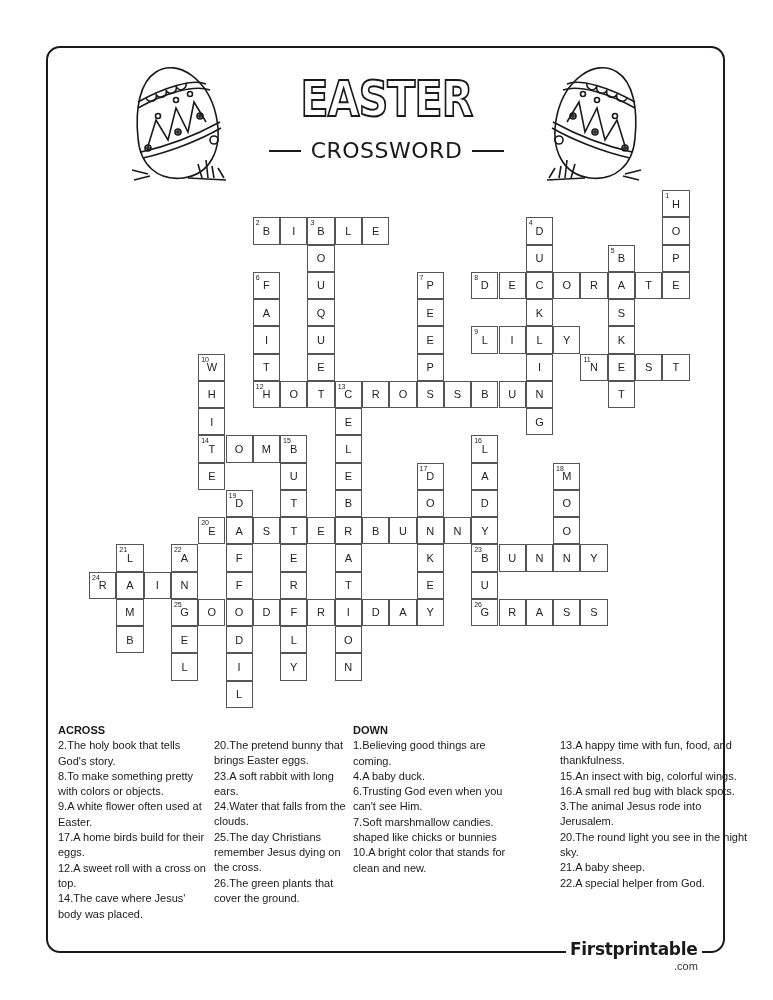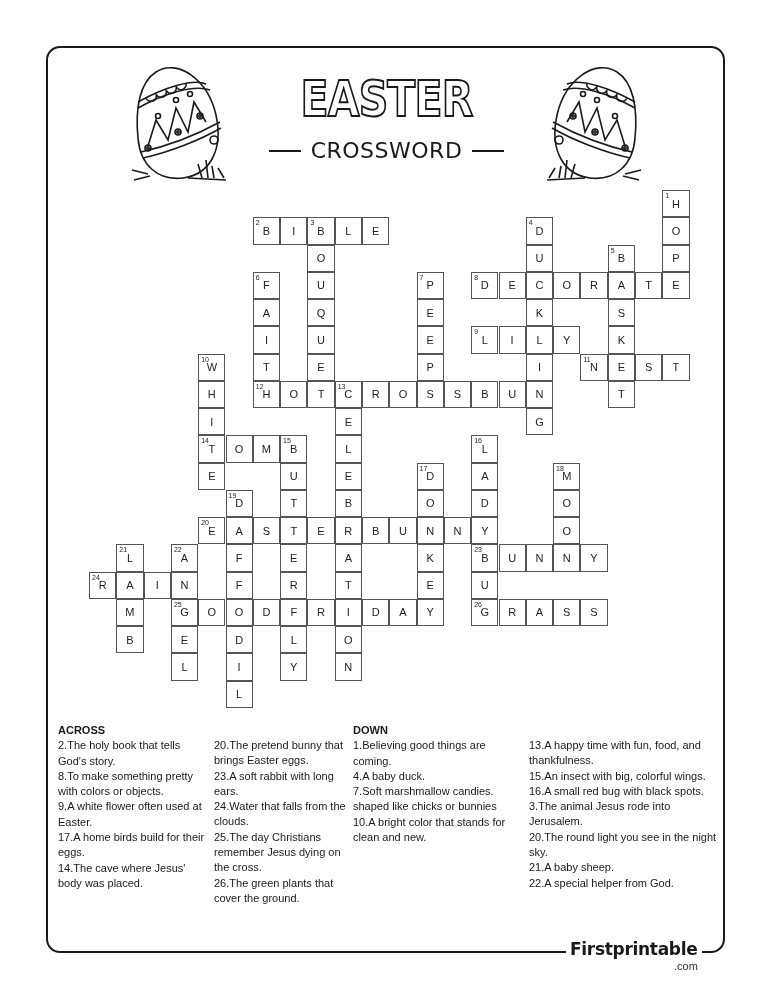--- a/index.html
+++ b/index.html
@@ -14,21 +14,21 @@
   .subtitle { font-family:"DejaVu Sans", sans-serif; font-size:22px; color:#1a1a1a; letter-spacing:0.5px; }
   .grid { position:absolute; left:89px; top:190px; }
   .cell { position:absolute; width:27.3px; height:27.25px; box-sizing:border-box; border:1px solid #555; background:#fff; font-size:11px; display:flex; align-items:center; justify-content:center; color:#222; }
   .cell .num { position:absolute; left:2px; top:1px; font-size:7px; line-height:7px; color:#222; }
   .clues { position:absolute; top:723px; font-size:11px; line-height:15.3px; color:#1a1a1a; }
   .clues h3 { margin:0; font-size:11px; font-weight:bold; line-height:15.3px; }
   .clues p { margin:0; }
   .col1 { left:58px; width:152px; }
   .col2 { left:214px; width:135px; top:738px; }
   .col3 { left:353px; width:165px; }
-  .col4 { left:529px; width:190px; top:738px; }
+  .col4 { left:560px; width:190px; top:738px; }
   .brand-mask { position:absolute; left:566px; top:935px; width:136px; height:30px; background:#fff; }
   .brand { position:absolute; left:570px; top:939px; font-family:"DejaVu Sans", sans-serif; font-weight:bold; font-size:17px; color:#1a1a1a; letter-spacing:-0.3px; }
   .brand-dom { position:absolute; left:674px; top:960px; font-size:11px; color:#333; }
 </style>
 </head>
 <body>
 
 <div class="frame"></div>
 
 <svg class="egg egg-left" viewBox="0 0 100 128">
@@ -524,37 +524,39 @@
     </div>
   </div>
 
 <div class="clues col1">
   <h3>ACROSS</h3>
   <div id="across1">
       <p>2.The holy book that tells God's story.</p>
       <p>8.To make something pretty with colors or objects.</p>
       <p>9.A white flower often used at Easter.</p>
       <p>17.A home birds build for their eggs.</p>
+      <p>12.A sweet roll with a cross on top.</p>
       <p>14.The cave where Jesus' body was placed.</p>
     </div>
 </div>
 <div class="clues col2">
   <div id="across2">
       <p>20.The pretend bunny that brings Easter eggs.</p>
       <p>23.A soft rabbit with long ears.</p>
       <p>24.Water that falls from the clouds.</p>
       <p>25.The day Christians remember Jesus dying on the cross.</p>
       <p>26.The green plants that cover the ground.</p>
     </div>
 </div>
 <div class="clues col3">
   <h3>DOWN</h3>
   <div id="down1">
       <p>1.Believing good things are coming.</p>
       <p>4.A baby duck.</p>
+      <p>6.Trusting God even when you can't see Him.</p>
       <p>7.Soft marshmallow candies. shaped like chicks or bunnies</p>
       <p>10.A bright color that stands for clean and new.</p>
     </div>
 </div>
 <div class="clues col4">
   <div id="down2">
       <p>13.A happy time with fun, food, and thankfulness.</p>
       <p>15.An insect with big, colorful wings.</p>
       <p>16.A small red bug with black spots.</p>
       <p>3.The animal Jesus rode into Jerusalem.</p>

